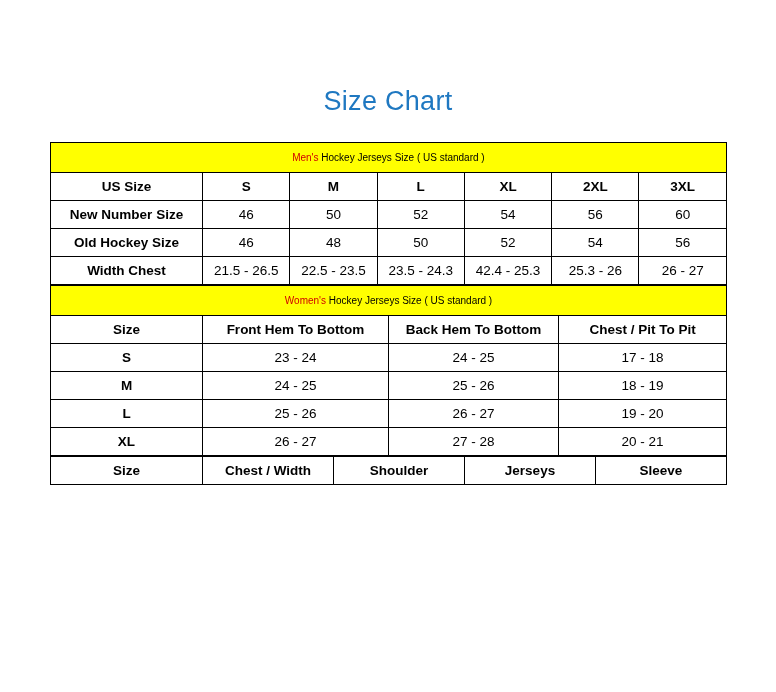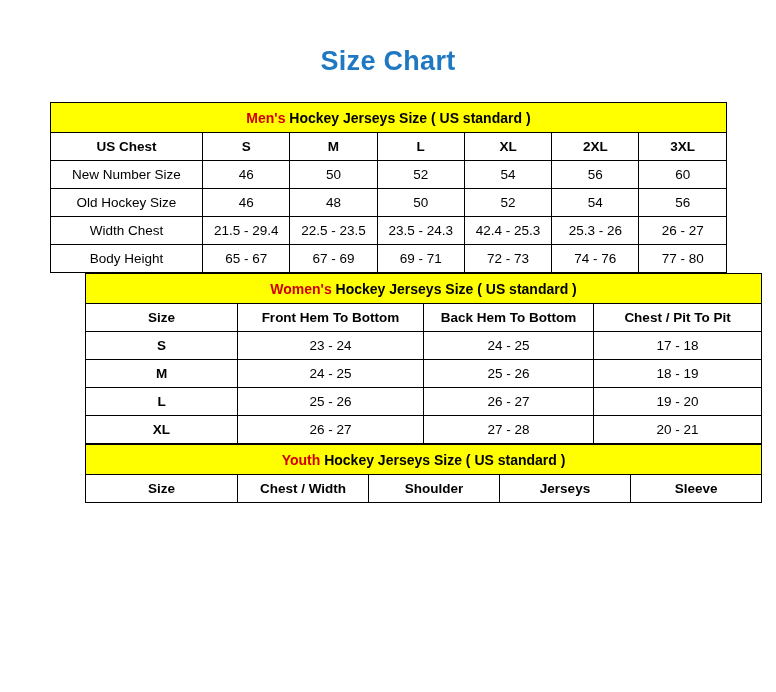--- a/index.html
+++ b/index.html
@@ -17,63 +17,62 @@
   .page {
     width: 776px;
     height: 692px;
     position: relative;
     box-sizing: border-box;
   }
   .chart-title {
     text-align: center;
     color: #1f78c1;
     font-size: 27px;
-    font-weight: bold;
+    font-weight: normal;
     margin: 0;
-    padding-top: 46px;
+    padding-top: 86px;
     letter-spacing: 0.3px;
   }
   .tables-wrap {
     width: 676px;
     margin: 0 auto;
     padding-top: 25px;
   }
   table {
     border-collapse: collapse;
     width: 100%;
     table-layout: fixed;
   }
   table + table {
     margin-top: 0;
-    margin-left: 35px;
   }
   td, th {
     border: 1px solid #000000;
     text-align: center;
     vertical-align: middle;
     font-size: 13.5px;
     font-weight: normal;
     padding: 0;
     height: 28px;
     box-sizing: border-box;
   }
   .banner {
     background: #ffff00;
-    font-weight: bold;
-    font-size: 14px;
+    font-weight: normal;
+    font-size: 10px;
     height: 30px;
   }
   .banner .accent {
     color: #d00000;
   }
   .hdr {
     font-weight: bold;
   }
   .rowlabel {
-    font-weight: normal;
+    font-weight: bold;
   }
   .bold-cell {
     font-weight: bold;
   }
   
   .men col.c0 { width: 152px; }
   .men col.cx { width: 87.3px; }
   
   .women col.c0 { width: 152px; }
   .women col.c1 { width: 186px; }
@@ -100,21 +99,21 @@
           <col class="cx">
           <col class="cx">
           <col class="cx">
           <col class="cx">
       </colgroup>
       <tbody>
         <tr>
           <td class="banner" colspan="7"><span class="accent">Men's</span><span> Hockey Jerseys Size ( US standard )</span></td>
         </tr>
         <tr>
-          <td class="hdr">US Chest</td>
+          <td class="hdr">US Size</td>
           <td class="hdr">S</td>
           <td class="hdr">M</td>
           <td class="hdr">L</td>
           <td class="hdr">XL</td>
           <td class="hdr">2XL</td>
           <td class="hdr">3XL</td>
         </tr>
         <tr>
           <td class="rowlabel">New Number Size</td>
           <td>46</td>
@@ -128,35 +127,26 @@
           <td class="rowlabel">Old Hockey Size</td>
           <td>46</td>
           <td>48</td>
           <td>50</td>
           <td>52</td>
           <td>54</td>
           <td>56</td>
         </tr>
         <tr>
           <td class="rowlabel">Width Chest</td>
-          <td>21.5 - 29.4</td>
+          <td>21.5 - 26.5</td>
           <td>22.5 - 23.5</td>
           <td>23.5 - 24.3</td>
           <td>42.4 - 25.3</td>
           <td>25.3 - 26</td>
           <td>26 - 27</td>
-        </tr>
-        <tr>
-          <td class="rowlabel">Body Height</td>
-          <td>65 - 67</td>
-          <td>67 - 69</td>
-          <td>69 - 71</td>
-          <td>72 - 73</td>
-          <td>74 - 76</td>
-          <td>77 - 80</td>
         </tr>
       </tbody>
     </table>
 
     <table class="women">
       <colgroup>
         <col class="c0">
           <col class="c1">
           <col class="c2">
           <col class="c3">
@@ -201,23 +191,20 @@
     <table class="youth">
       <colgroup>
         <col class="c0">
           <col class="cx">
           <col class="cx">
           <col class="cx">
           <col class="cx">
       </colgroup>
       <tbody>
         <tr>
-          <td class="banner" colspan="5"><span class="accent">Youth</span><span> Hockey Jerseys Size ( US standard )</span></td>
-        </tr>
-        <tr>
           <td class="hdr">Size</td>
           <td class="hdr">Chest / Width</td>
           <td class="hdr">Shoulder</td>
           <td class="hdr">Jerseys</td>
           <td class="hdr">Sleeve</td>
         </tr>
       </tbody>
     </table>
 
   </div>

